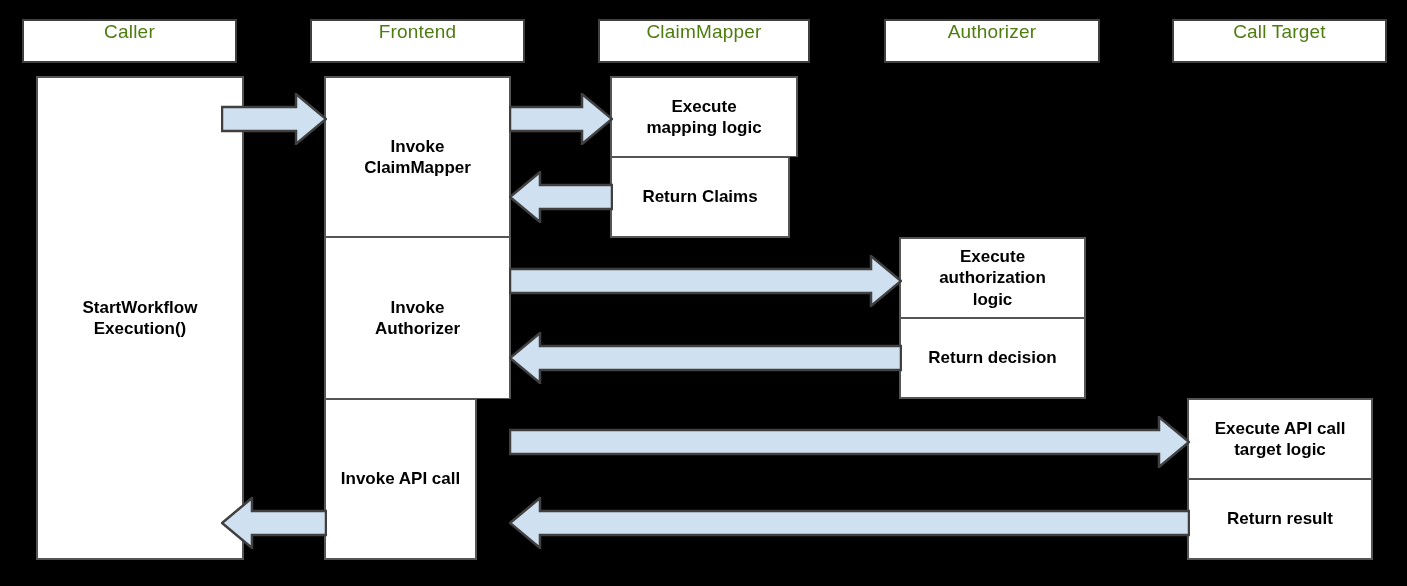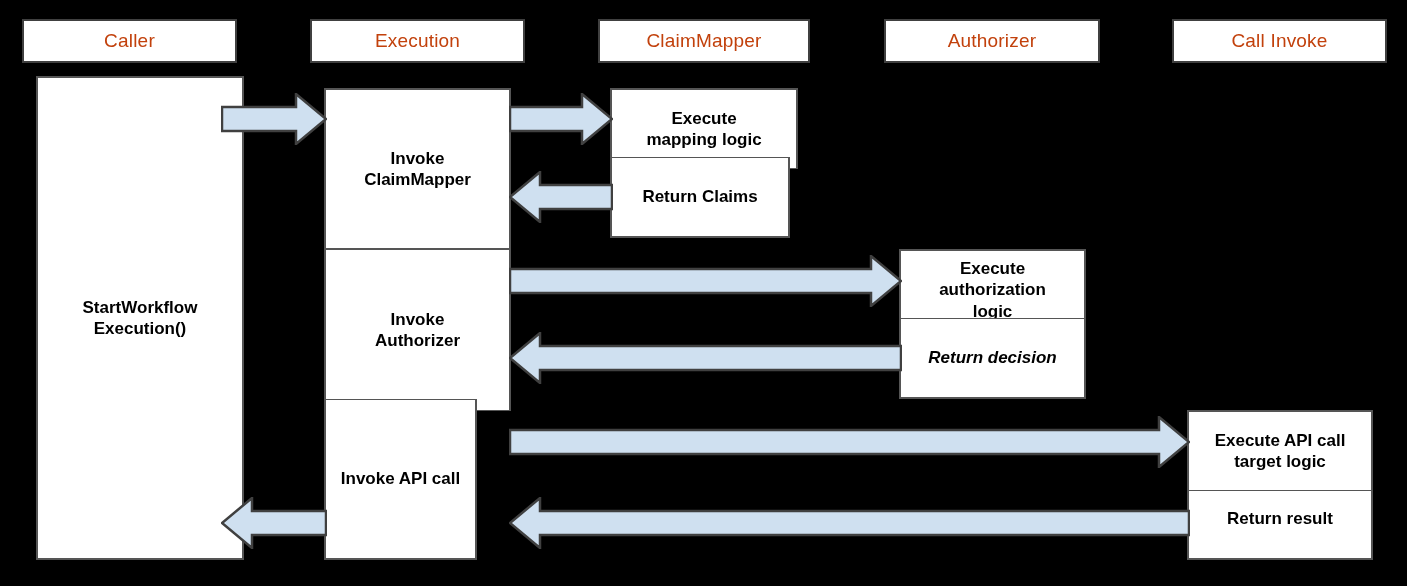--- a/index.html
+++ b/index.html
@@ -14,68 +14,67 @@
     background: #000000;
     overflow: hidden;
     font-family: "Liberation Sans", sans-serif;
   }
   .lane-header {
     position: absolute;
     box-sizing: border-box;
     background: #ffffff;
     border: 2px solid #404040;
     display: flex;
-    align-items: center;
     justify-content: center;
-    color: #c2410c;
+    color: #4d7c0f;
     font-size: 19px;
     font-weight: 400;
     letter-spacing: 0.2px;
   }
   .act-box {
     position: absolute;
     box-sizing: border-box;
     background: #ffffff;
     border: 2px solid #555555;
     display: flex;
     align-items: center;
     justify-content: center;
     text-align: center;
     color: #000000;
     font-size: 17px;
     font-weight: bold;
     line-height: 1.25;
     padding: 2px 6px;
   }
   .act-box.seam-top { border-top-width: 1px; }
-  .act-box.seam-bottom { border-bottom-width: 1px; margin-top: 12px; }
+  .act-box.seam-bottom { border-bottom-width: 1px; }
   .arrow {
     position: absolute;
   }
   .arrow svg { display: block; }
 </style>
 </head>
 <body>
 
 <div id="canvas">
 
   <div class="lane-header" style="left:22px;  top:19px;  width:215px; height:44px;">
     <span>Caller</span>
   </div>
   <div class="lane-header" style="left:310px; top:19px;  width:215px; height:44px;">
-    <span>Execution</span>
+    <span>Frontend</span>
   </div>
   <div class="lane-header" style="left:598px; top:19px;  width:212px; height:44px;">
     <span>ClaimMapper</span>
   </div>
   <div class="lane-header" style="left:884px; top:19px;  width:216px; height:44px;">
     <span>Authorizer</span>
   </div>
   <div class="lane-header" style="left:1172px; top:19px; width:215px; height:44px;">
-    <span>Call Invoke</span>
+    <span>Call Target</span>
   </div>
 
   <div class="act-box" style="left:36px; top:76px; width:208px; height:484px;">
     <span>StartWorkflow<br>Execution()</span>
   </div>
 
   <div class="act-box seam-bottom" style="left:324px; top:76px; width:187px; height:161px;">
     <span>Invoke<br>ClaimMapper</span>
   </div>
   <div class="act-box seam-top seam-bottom" style="left:324px; top:237px; width:187px; height:162px;">
@@ -88,21 +87,21 @@
   <div class="act-box seam-bottom" style="left:610px; top:76px; width:188px; height:81px;">
     <span>Execute<br>mapping logic</span>
   </div>
   <div class="act-box seam-top" style="left:610px; top:157px; width:180px; height:81px;">
     <span>Return Claims</span>
   </div>
 
   <div class="act-box seam-bottom" style="left:899px; top:237px; width:187px; height:81px;">
     <span>Execute<br>authorization<br>logic</span>
   </div>
-  <div class="act-box seam-top" style="left:899px; top:318px; width:187px; height:81px;font-style:italic;">
+  <div class="act-box seam-top" style="left:899px; top:318px; width:187px; height:81px;">
     <span>Return decision</span>
   </div>
 
   <div class="act-box seam-top" style="left:1187px; top:479px; width:186px; height:81px;">
     <span>Return result</span>
   </div>
   <div class="act-box seam-bottom" style="left:1187px; top:398px; width:186px; height:81px;">
     <span>Execute API call<br>target logic</span>
   </div>
 

